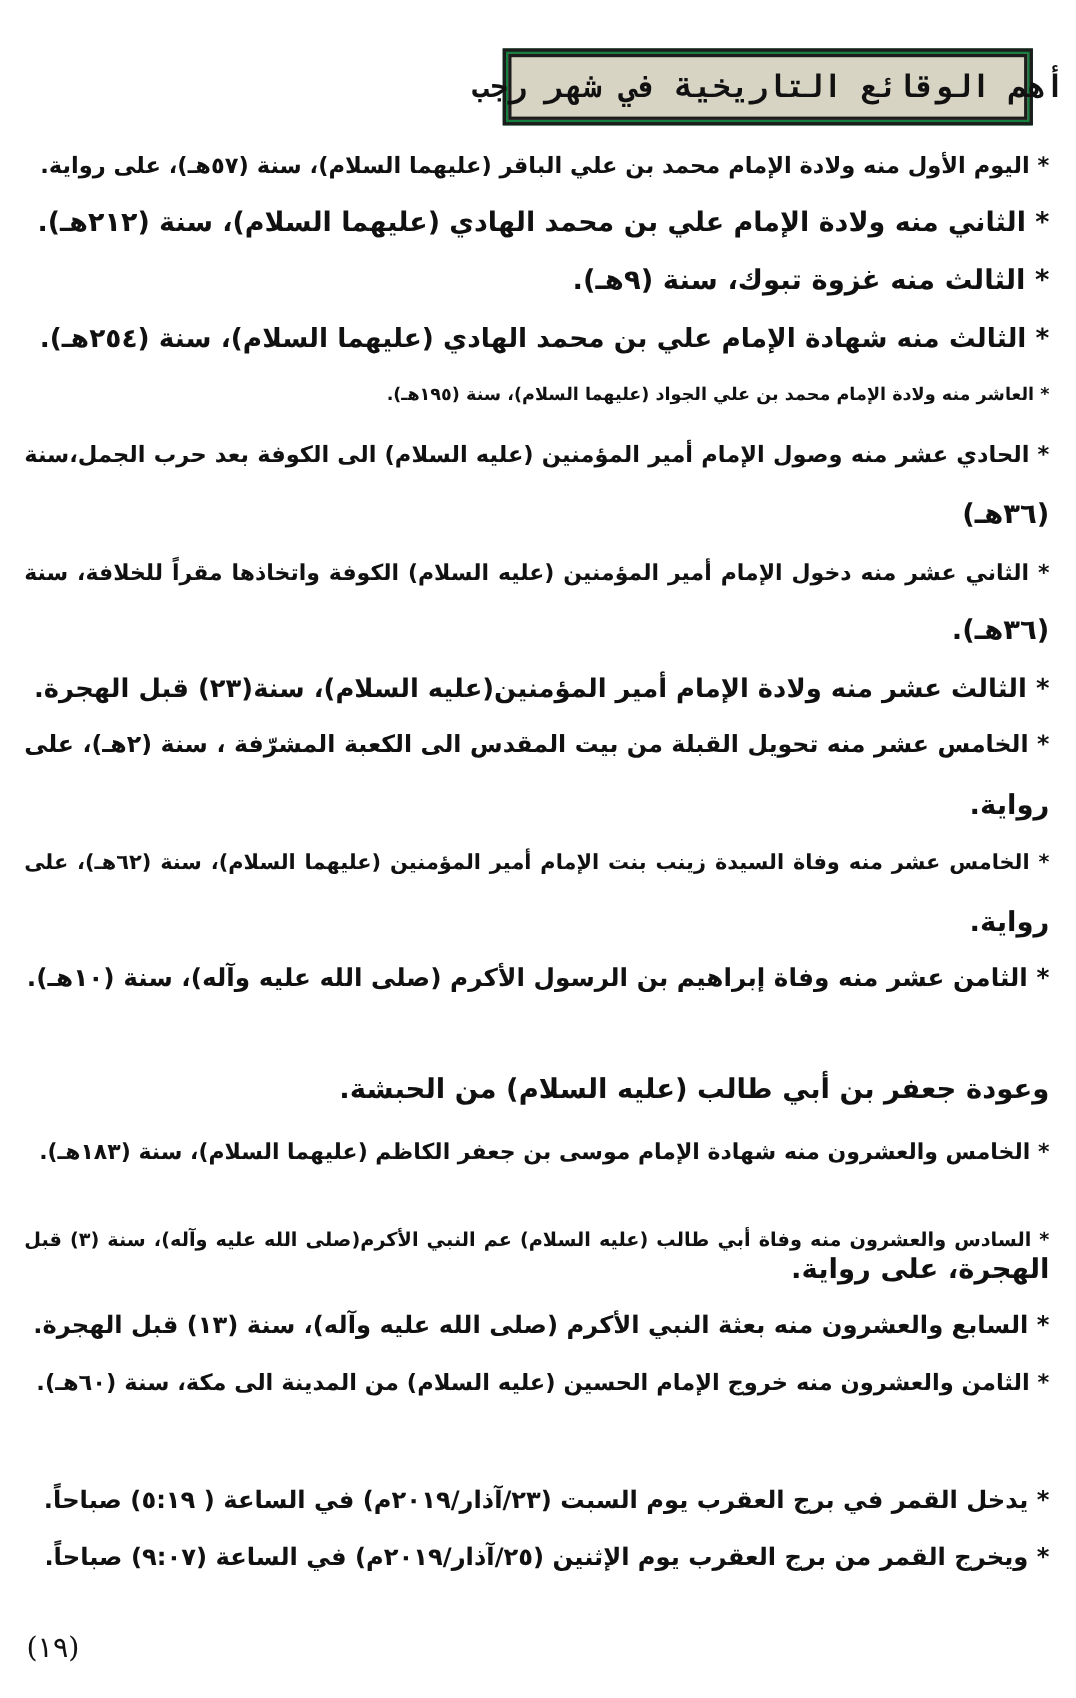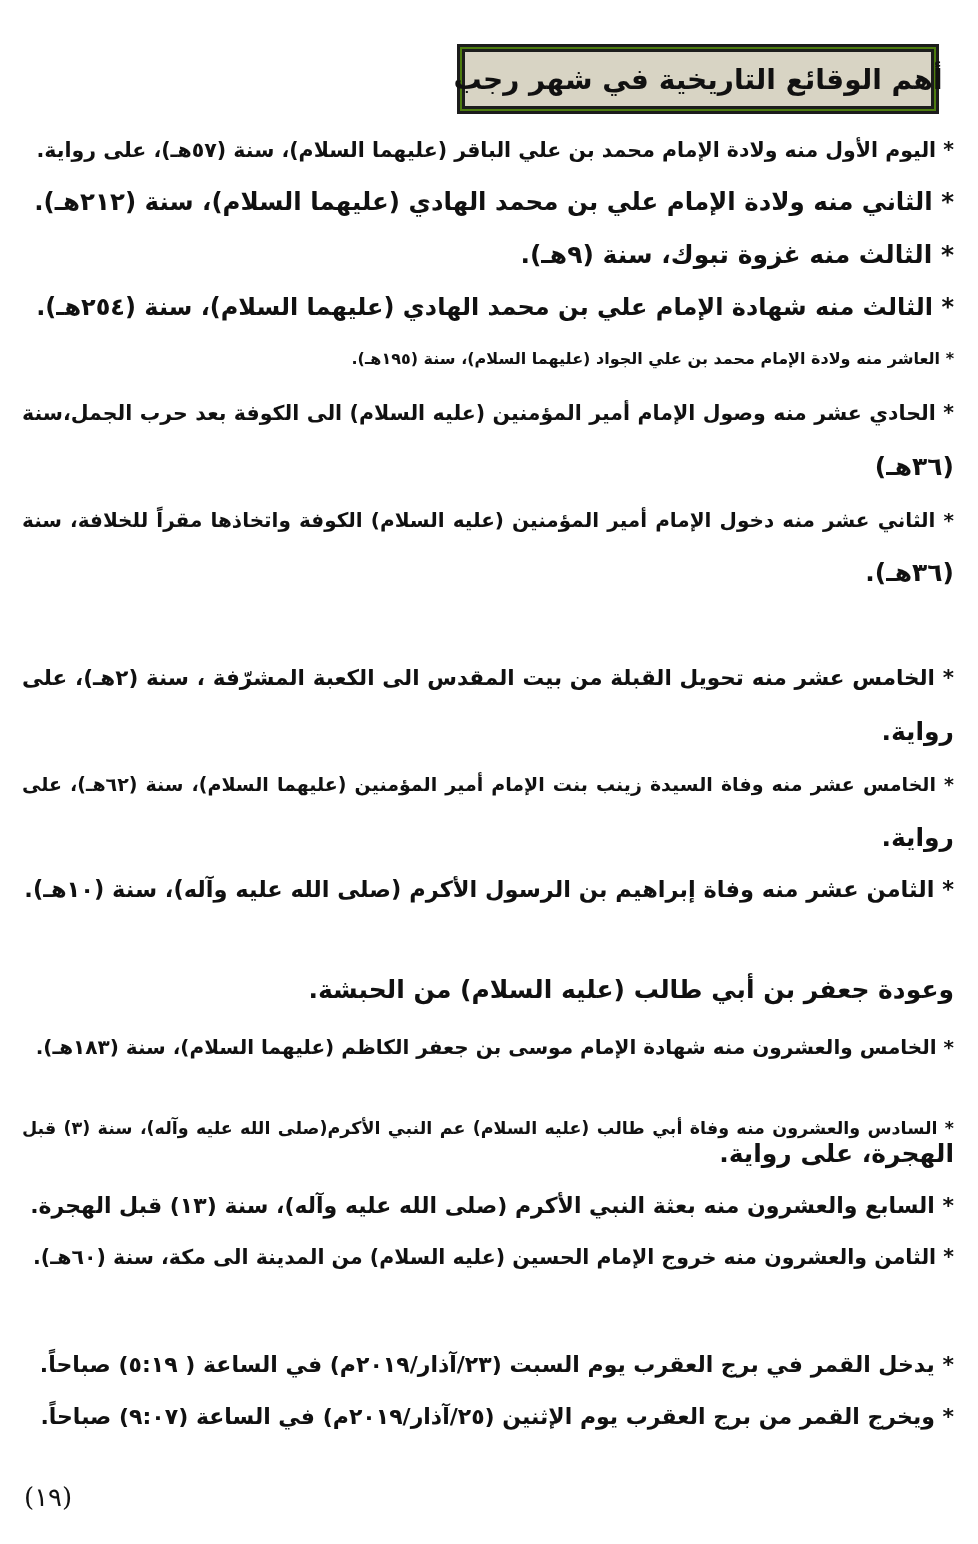--- a/index.html
+++ b/index.html
@@ -1,19 +1,19 @@
 <!DOCTYPE html>
 <html><head>
 <meta charset="utf-8">
 <style>
   html, body { margin:0; padding:0; background:#ffffff; }
   body { width:978px; height:1544px; position:relative; overflow:hidden;
          font-family:"DejaVu Sans", sans-serif; color:#111; }
   .page { position:absolute; left:0; top:0; width:978px; height:1544px; direction:rtl; }
-  .title-box { position:absolute; border:3px solid #1c1c1c; padding:2px; background:#4d7c0f; box-sizing:border-box; }
+  .title-box { position:absolute; border:3px solid #1c1c1c; padding:2px; background:#15803d; box-sizing:border-box;font-family:Liberation Mono, monospace; }
   .title-box .inner { border:3px solid #1c1c1c; background:#d8d4c4; height:100%; box-sizing:border-box;
          display:flex; align-items:center; justify-content:center; }
   .title-box .txt { font-weight:bold; color:#111; white-space:nowrap; }
   #box1 { left:457px; top:44px; width:482px; height:70px; }
   #box1 .txt { font-size:28px; }
   #box2 { left:517px; top:1283px; width:429px; height:62px; }
   #box2 .txt { font-size:24px; }
   .line { position:absolute; right:24px; left:22px; font-size:25px; font-weight:bold;
           white-space:nowrap; text-align:right; line-height:40px; height:40px; }
   .line.just { text-align:justify; text-align-last:justify; }
@@ -32,20 +32,21 @@
 
   <div class="line" style="top: 130px; font-size: 20.5px;">* اليوم الأول منه ولادة الإمام محمد بن علي الباقر (عليهما السلام)، سنة (٥٧هـ)، على رواية.</div>
   <div class="line" style="top: 182px; font-size: 24.5px;">* الثاني منه ولادة الإمام علي بن محمد الهادي (عليهما السلام)، سنة (٢١٢هـ).</div>
   <div class="line" style="top:235px">* الثالث منه غزوة تبوك، سنة (٩هـ).</div>
   <div class="line" style="top: 287px; font-size: 24px;">* الثالث منه شهادة الإمام علي بن محمد الهادي (عليهما السلام)، سنة (٢٥٤هـ).</div>
   <div class="line" style="top: 339px; font-size: 16px;">* العاشر منه ولادة الإمام محمد بن علي الجواد (عليهما السلام)، سنة (١٩٥هـ).</div>
   <div class="line just" style="top: 393px; font-size: 20.5px;">* الحادي عشر منه وصول الإمام أمير المؤمنين (عليه السلام) الى الكوفة بعد حرب الجمل،سنة</div>
   <div class="line" style="top:447px">(٣٦هـ)</div>
   <div class="line just" style="top: 500px; font-size: 20px;">* الثاني عشر منه دخول الإمام أمير المؤمنين (عليه السلام) الكوفة واتخاذها مقراً للخلافة، سنة</div>
   <div class="line" style="top:553px">(٣٦هـ).</div>
+  <div class="line" style="top: 606px; font-size: 23.5px;">* الثالث عشر منه ولادة الإمام أمير المؤمنين(عليه السلام)، سنة(٢٣) قبل الهجرة.</div>
   <div class="line just" style="top: 658px; font-size: 21.5px;">* الخامس عشر منه تحويل القبلة من بيت المقدس الى الكعبة المشرّفة ، سنة (٢هـ)، على</div>
   <div class="line" style="top:712px">رواية.</div>
   <div class="line just" style="top: 764px; font-size: 19px;">* الخامس عشر منه وفاة السيدة زينب بنت الإمام أمير المؤمنين (عليهما السلام)، سنة (٦٢هـ)، على</div>
   <div class="line" style="top:818px">رواية.</div>
   <div class="line" style="top: 869px; font-size: 22.5px; margin-left: 32px;">* الثامن عشر منه وفاة إبراهيم بن الرسول الأكرم (صلى الله عليه وآله)، سنة (١٠هـ).</div>
   <div class="line" style="top:970px">وعودة جعفر بن أبي طالب (عليه السلام) من الحبشة.</div>
   <div class="line" style="top: 1027px; font-size: 20px;">* الخامس والعشرون منه شهادة الإمام موسى بن جعفر الكاظم (عليهما السلام)، سنة (١٨٣هـ).</div>
   <div class="line just" style="top: 1108px; font-size: 17.5px;">* السادس والعشرون منه وفاة أبي طالب (عليه السلام) عم النبي الأكرم(صلى الله عليه وآله)، سنة (٣) قبل</div>
   <div class="line" style="top:1134px">الهجرة، على رواية.</div>
   <div class="line" style="top: 1186px; font-size: 22px;">* السابع والعشرون منه بعثة النبي الأكرم (صلى الله عليه وآله)، سنة (١٣) قبل الهجرة.</div>

